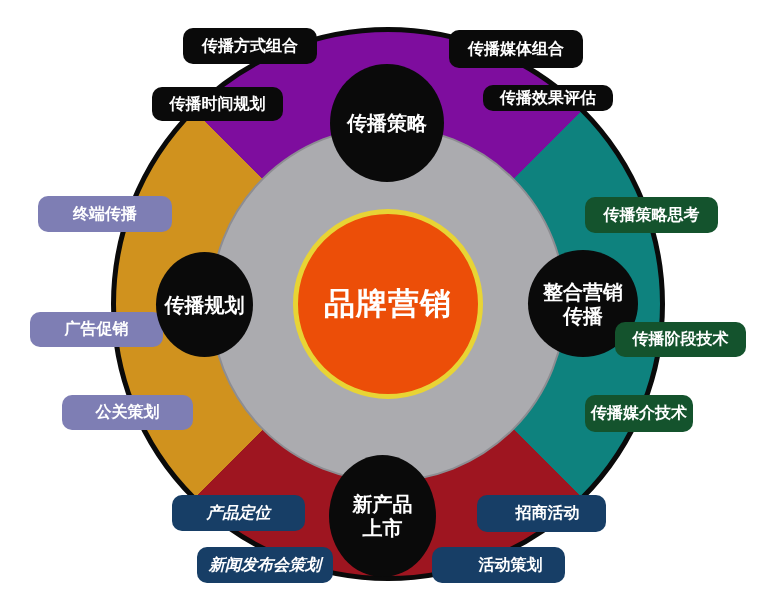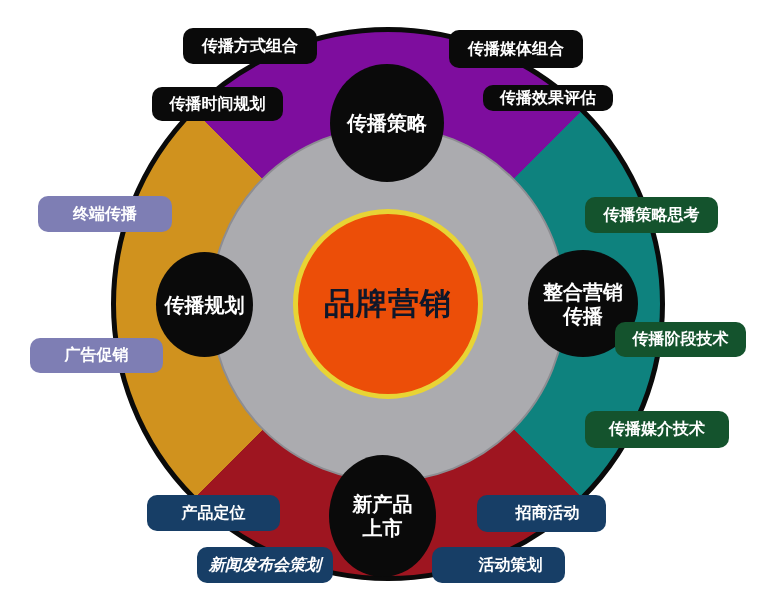--- a/index.html
+++ b/index.html
@@ -21,21 +21,21 @@
   .disc{
     position:absolute;left:210px;top:126px;width:356px;height:356px;
     border-radius:50%;background:#ABABAF;border:2px solid #8D8D92;box-sizing:border-box;
   }
 
   
   .center{
     position:absolute;left:293px;top:209px;width:190px;height:190px;
     border-radius:50%;background:#EC4E08;border:5px solid #E8D435;box-sizing:border-box;
     display:flex;align-items:center;justify-content:center;
-    color:#0f172a;font-weight:bold;font-size:31px;letter-spacing:1px;
+    color:#ffffff;font-weight:bold;font-size:31px;letter-spacing:1px;
   }
 
   
   .hub{
     position:absolute;background:#0a0a0a;border-radius:50%;
     display:flex;flex-direction:column;align-items:center;justify-content:center;
     color:#ffffff;font-weight:bold;font-size:20px;line-height:1.2;text-align:center;
   }
   .hub-top{left:330px;top:64px;width:114px;height:118px;}
   .hub-right{left:528px;top:250px;width:110px;height:107px;}
@@ -53,29 +53,29 @@
   .box-right{background:#14532d;}
   .box-bottom{background:#173E66;}
 
   .t0{left:183px;top:28px;width:134px;height:36px;}
   .t1{left:449px;top:30px;width:134px;height:38px;}
   .t2{left:152px;top:87px;width:131px;height:34px;}
   .t3{left:483px;top:85px;width:130px;height:26px;}
 
   .l0{left:38px;top:196px;width:134px;height:36px;}
   .l1{left:30px;top:257px;width:133px;height:35px;}
-  .l2{left:30px;top:338px;width:133px;height:35px;}
+  .l2{left:30px;top:312px;width:133px;height:35px;}
   .l3{left:62px;top:395px;width:131px;height:35px;}
 
   .r0{left:585px;top:197px;width:133px;height:36px;}
   .r1{left:607px;top:240px;width:133px;height:36px;}
   .r2{left:615px;top:322px;width:131px;height:35px;}
-  .r3{left:585px;top:395px;width:144px;height:37px;margin-top:16px;}
+  .r3{left:585px;top:395px;width:108px;height:37px;}
 
-  .b0{left:147px;top:495px;width:133px;height:36px;}
+  .b0{left:172px;top:495px;width:133px;height:36px;font-style:italic;}
   .b1{left:197px;top:547px;width:136px;height:36px;font-style:italic;}
   .b2{left:477px;top:495px;width:129px;height:37px;padding-left:12px;}
   .b3{left:432px;top:547px;width:133px;height:36px;padding-left:24px;}
 </style>
 </head>
 <body>
 
 <div class="stage">
 
   <div class="ring"></div>
@@ -83,20 +83,23 @@
 
   <div class="center">
     <span>品牌营销</span>
   </div>
 
   <div class="box box-left l0">
       <span>终端传播</span>
     </div>
   <div class="box box-left l2">
       <span>广告促销</span>
+    </div>
+  <div class="box box-left l3">
+      <span>公关策划</span>
     </div>
 
   <div class="box box-top t0">
       <span>传播方式组合</span>
     </div>
   <div class="box box-top t1">
       <span>传播媒体组合</span>
     </div>
   <div class="box box-top t2">
       <span>传播时间规划</span>

